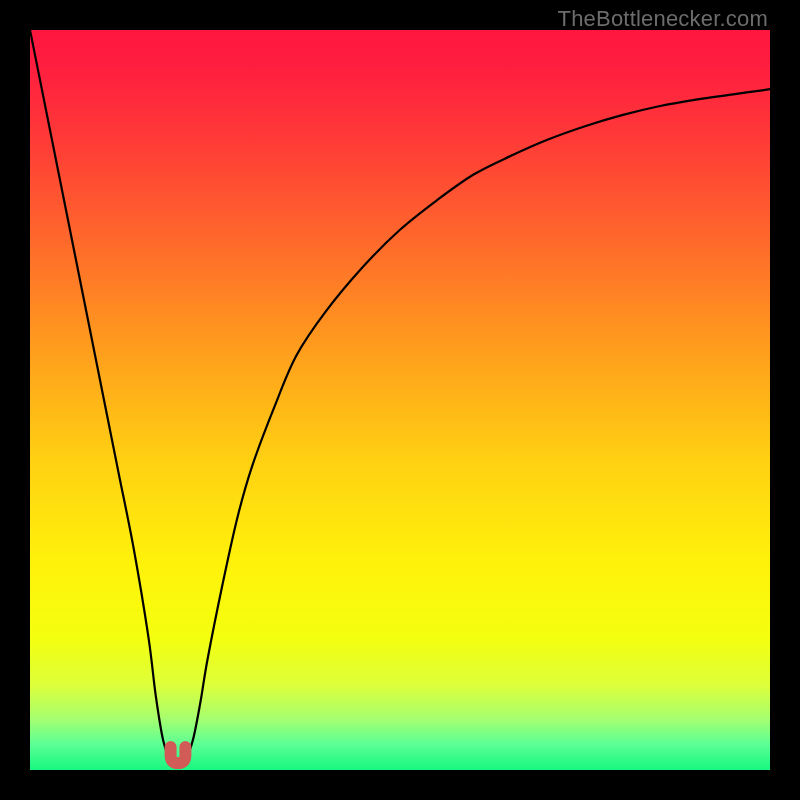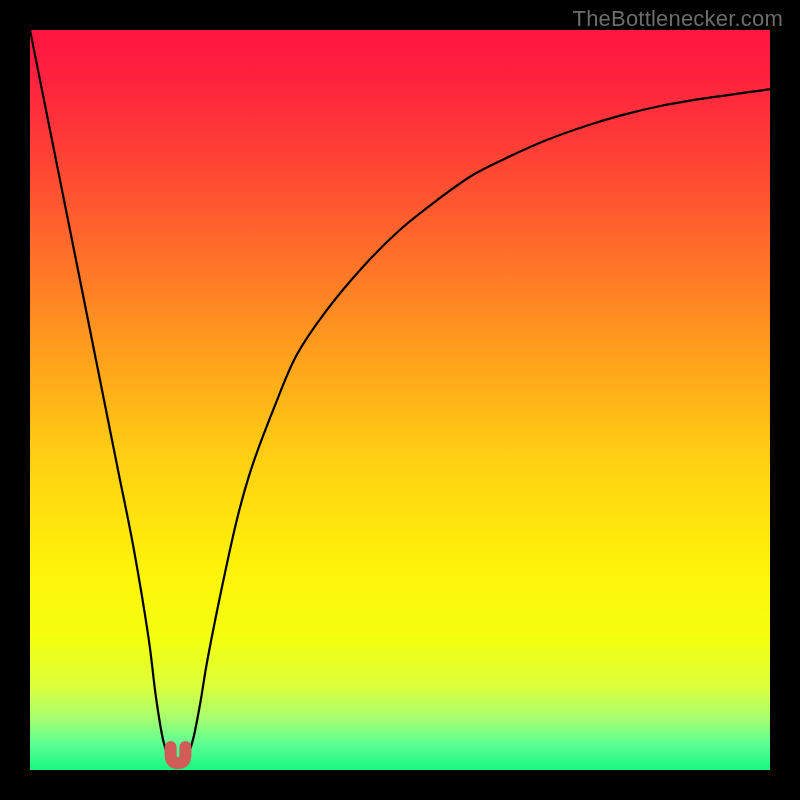--- a/index.html
+++ b/index.html
@@ -22,21 +22,21 @@
   .plot-area {
     position: absolute;
     left: 0;
     top: 0;
     width: 740px;
     height: 740px;
   }
   .watermark {
     position: absolute;
     top: 6px;
-    right: 17px;
+    right: 32px;
     color: #6c6c6c;
     font-size: 22px;
     font-weight: 500;
     letter-spacing: 0.2px;
     user-select: none;
   }
 </style>
 </head>
 <body>
 

